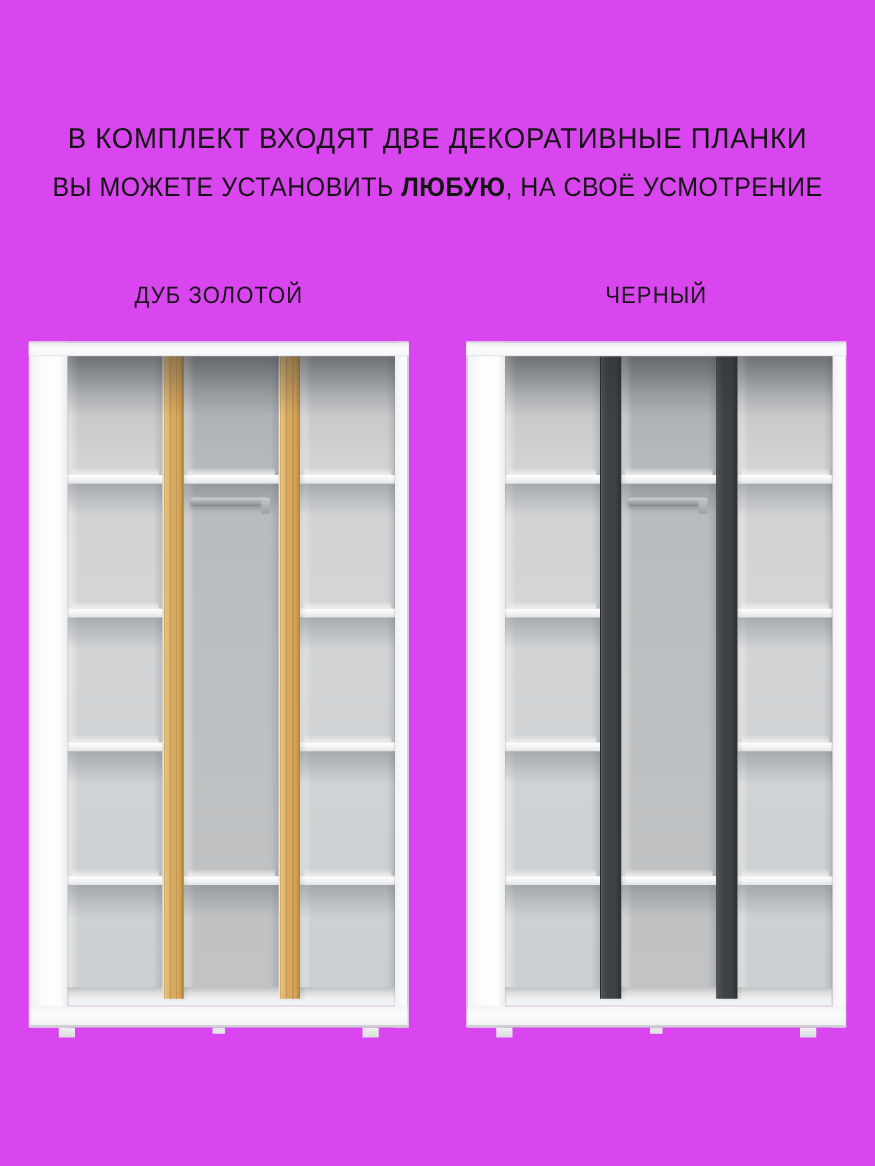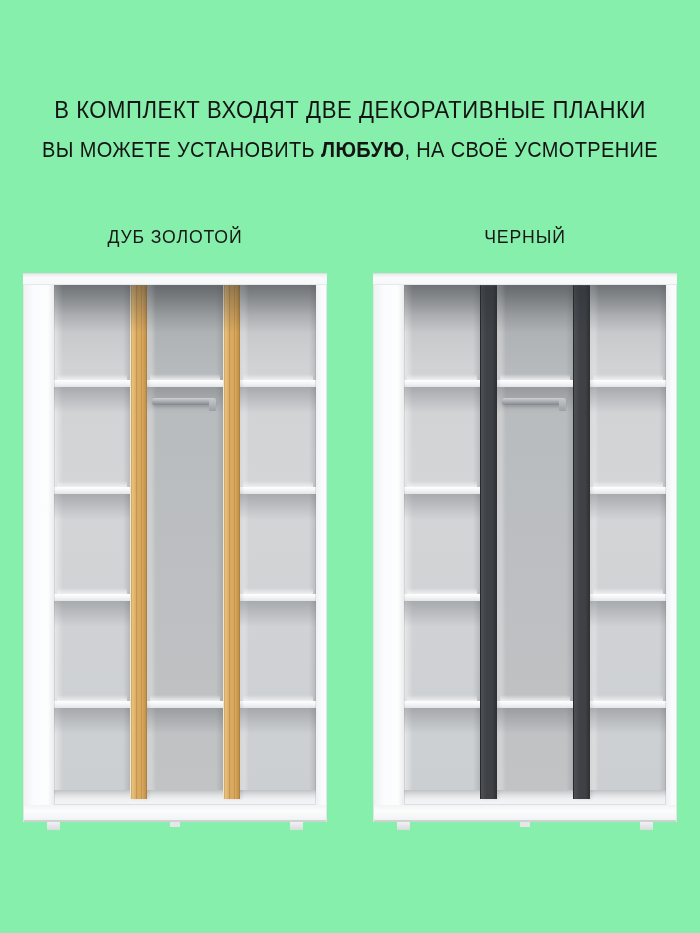--- a/index.html
+++ b/index.html
@@ -1,17 +1,17 @@
 <!DOCTYPE html>
 <html><head>
 <meta charset="utf-8">
 <style>
   html,body { margin:0; padding:0; background:#ffffff; }
   body { font-family:"Liberation Sans","DejaVu Sans",sans-serif; }
-  .canvas { position:relative; width:700px; height:933px; margin:0 auto; background:#86efac; overflow:hidden; }
+  .canvas { position:relative; width:700px; height:933px; margin:0 auto; background:#d946ef; overflow:hidden; }
 
   
   .headline { position:absolute; top:97px; left:0; width:700px; text-align:center; color:#141414; }
   .headline .line1 { font-size:23px; letter-spacing:0.6px; white-space:nowrap;
                      transform:scaleX(0.96); transform-origin:50% 50%; }
   .headline .line2 { margin-top:14px; font-size:21.5px; letter-spacing:0.4px; white-space:nowrap;
                      transform:scaleX(0.93); transform-origin:50% 50%; }
   .headline .bold  { font-weight:700; }
 
   

